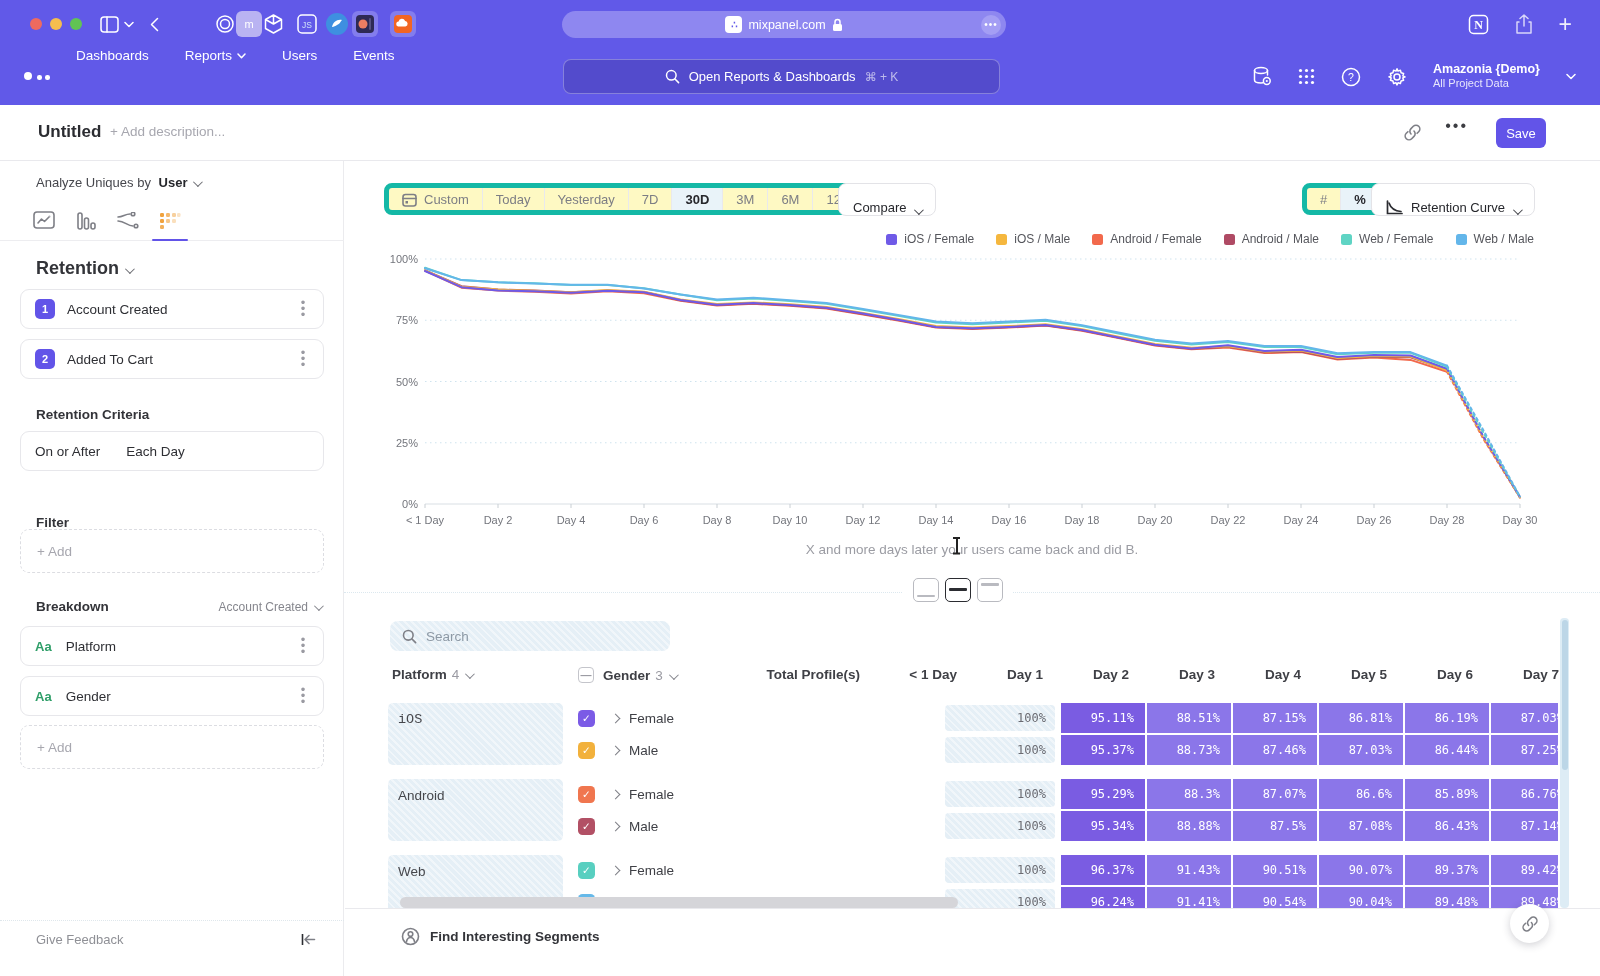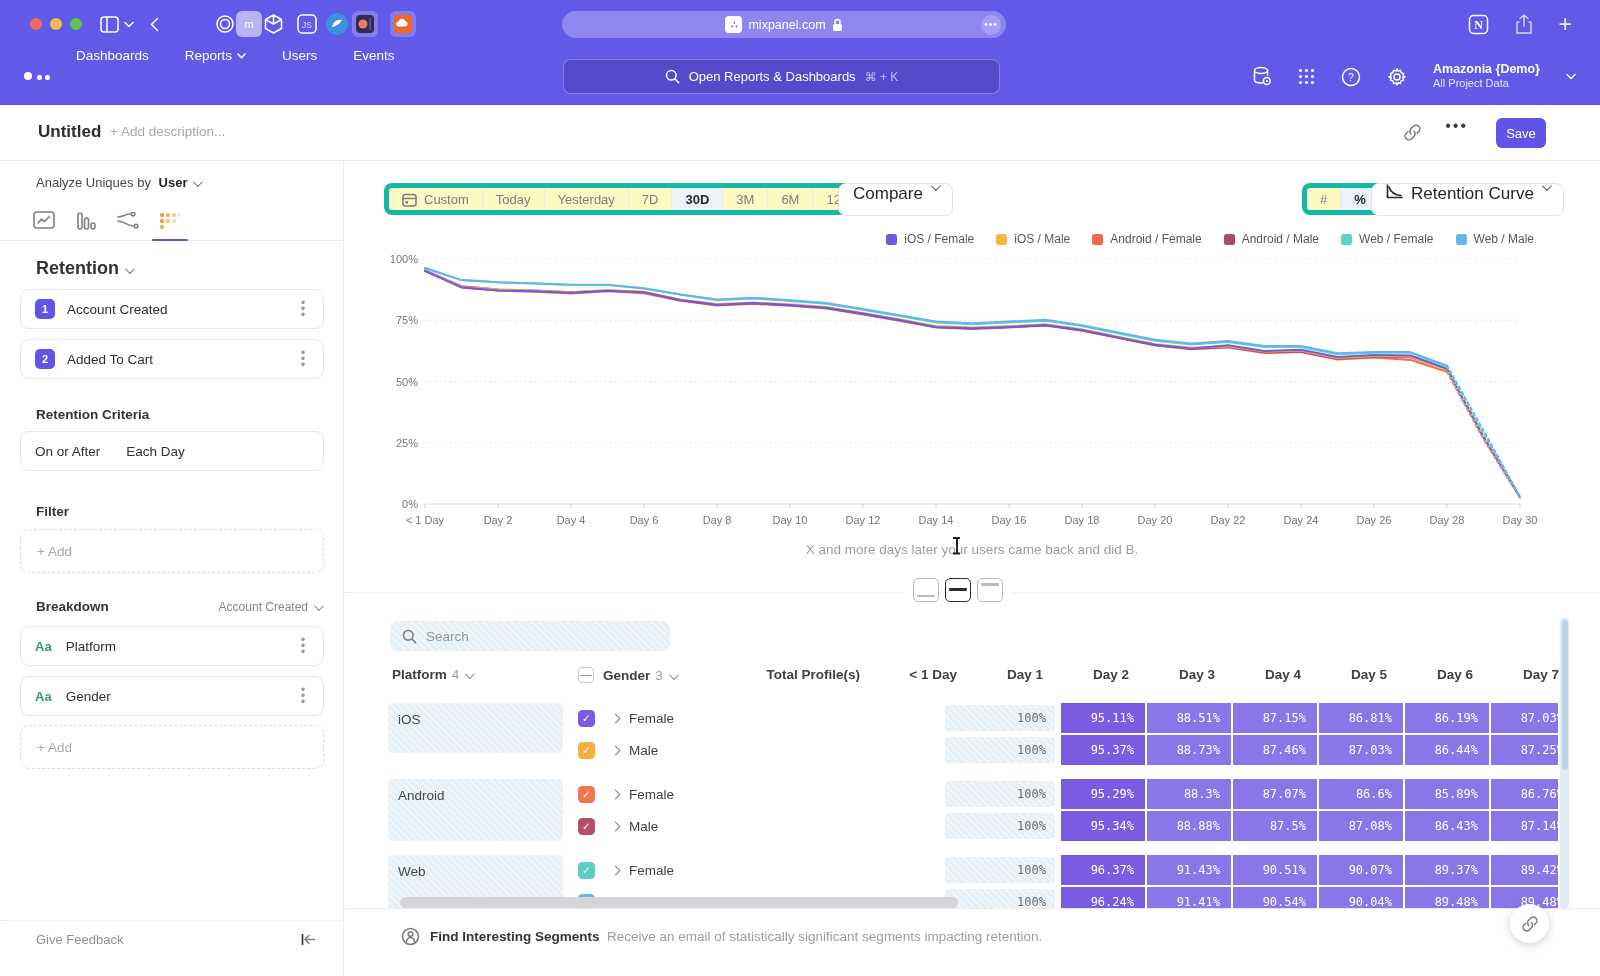--- a/index.html
+++ b/index.html
@@ -57,21 +57,21 @@
   .dashed { position:absolute; left:20px; width:304px; height:44px; border:1.5px dashed #dcdde2; border-radius:9px; display:flex; align-items:center; padding:0 16px; color:#a7a7af; font-size:13.5px; cursor:pointer; }
   .bd-right { position:absolute; right:22px; font-size:12px; color:#85868d; }
   .side-foot { position:absolute; left:0; bottom:18px; width:344px; height:38px; border-top:1px dotted #dfe7ec; display:flex; align-items:center; justify-content:space-between; padding:0 28px 0 36px; }
   .give-fb { color:#8f9096; font-size:13px; cursor:pointer; }
 
   
   .seg-group { position:absolute; display:flex; border:5px solid #14b8a6; border-radius:8px; overflow:hidden; background:#fef9c3; height:32px; }
   .seg { display:flex; align-items:center; justify-content:center; padding:0 13px; font-size:13px; color:#7c7d84; border-right:1px solid #e9e9ed; cursor:pointer; white-space:nowrap; }
   .seg:last-child { border-right:none; }
   .seg.sel { background:#e9f3f9; color:#26272c; font-weight:bold; }
-  .btn { position:absolute; height:33px; border:1px solid #e3e3e7; border-radius:8px; background:#fff; display:flex; align-items:flex-start; gap:8px; padding:0 14px; font-size:17px; color:#26272c; cursor:pointer; }
+  .btn { position:absolute; height:33px; border:1px solid #e3e3e7; border-radius:8px; background:#fff; display:flex; align-items:flex-end; gap:8px; padding:0 14px; font-size:13px; color:#26272c; cursor:pointer; }
 
   
   .legend { position:absolute; top:232px; right:66px; display:flex; gap:22px; }
   .leg-item { display:flex; align-items:center; gap:7px; font-size:12px; color:#55565c; }
   .leg-sw { width:11px; height:11px; border-radius:2.5px; }
   .caption { position:absolute; top:542px; left:344px; width:1256px; text-align:center; color:#9b9ca3; font-size:13.5px; }
   .ibeam { position:absolute; left:952px; top:537px; width:9px; height:17px; }
   .ibeam:before { content:""; position:absolute; left:4px; top:0; bottom:0; width:1.5px; background:#222; }
   .ibeam:after { content:""; position:absolute; left:1px; right:1px; top:0; height:1.5px; background:#222; box-shadow:0 15.5px 0 #222; }
   .divider { position:absolute; left:344px; top:592px; width:1256px; border-top:1.5px dotted #dce8ef; }
@@ -352,21 +352,21 @@
           <span class="kebab">•<br>•<br>•</span>
         </div>
       </div>
 
     <div class="side-label" style="position:absolute; left:36px; top:246px; font-size:13.5px;">Retention Criteria</div>
     <div class="card" style="top:270px">
       <span style="font-size:13.5px; color:#2e2f34;">On or After</span>
       <span style="font-size:13.5px; color:#2e2f34; margin-left:26px;">Each Day</span>
     </div>
 
-    <div class="side-label" style="position:absolute; left:36px; top:343px; font-size:13.5px;">Filter</div>
+    <div class="side-label" style="position:absolute; left:36px; top:354px; font-size:13.5px;">Filter</div>
     <div class="dashed" style="top:368px">
       <span>+ Add</span>
     </div>
 
     <div class="side-label" style="position:absolute; left:36px; top:438px; font-size:13.5px;">Breakdown</div>
     <div class="bd-right" style="top:439px">
       <span>Account Created</span><span class="chev" style="border-color:#85868d"></span>
     </div>
 
     <div id="breakdown-cards">
@@ -539,21 +539,21 @@
     <span class="th-gen">
       <span class="minibox">—</span>
       <span><span>Gender</span><span class="cnt">3</span><span class="chev" style="border-color:#85868d"></span></span>
     </span>
     <span class="th-total">Total Profile(s)</span>
     <span id="day-heads"><span class="day-head" style="left: 483px; width: 84px;">&lt; 1 Day</span><span class="day-head" style="left: 569px; width: 84px;">Day 1</span><span class="day-head" style="left: 655px; width: 84px;">Day 2</span><span class="day-head" style="left: 741px; width: 84px;">Day 3</span><span class="day-head" style="left: 827px; width: 84px;">Day 4</span><span class="day-head" style="left: 913px; width: 84px;">Day 5</span><span class="day-head" style="left: 999px; width: 84px;">Day 6</span><span class="day-head" style="left: 1085px; width: 84px;">Day 7</span></span>
   </div>
 
   <div class="tbody" id="tbody">
       <div class="group" style="top: 3px;">
-        <div class="plat-cell shimmer" style="height: 50px;">iOS</div>
+        <div class="plat-cell shimmer" style="height: 62px; font-family: Liberation Mono, monospace;">iOS</div>
         <div class="trow" style="top: 0px;">
           <span class="cb" style="background: rgb(123, 91, 230);">✓</span>
           <span class="row-chev"></span>
           <span class="row-lbl">Female</span>
           <span class="total-cell shimmer">100%</span>
           <span class="vals">
             <span class="vcell first">95.11%</span>
             <span class="vcell">88.51%</span>
             <span class="vcell">87.15%</span>
             <span class="vcell">86.81%</span>
@@ -647,21 +647,20 @@
 
   <div class="bottombar">
     <span style="position:absolute; left:56px; top:18px;">
       <svg width="19" height="19" viewBox="0 0 19 19">
           <circle cx="9.5" cy="9.5" r="8" class="icon-stroke" stroke="#333439"></circle>
           <circle cx="9.5" cy="7" r="2.3" class="icon-stroke" stroke="#333439"></circle>
           <path d="M5.5 14.5 c.6-2.6 2.1-4 4-4 s3.4 1.4 4 4" class="icon-stroke" stroke="#333439"></path>
         </svg>
     </span>
     <span class="fis">Find Interesting Segments</span>
-    <span class="fis-sub">Receive an email of statistically significant segments impacting retention.</span>
   </div>
   <div class="fab">
     <svg width="18" height="18" viewBox="0 0 19 19">
         <path d="M8 11 a3.8 3.8 0 0 1 0-5.4 l2.3-2.3 a3.8 3.8 0 0 1 5.4 5.4 l-1.6 1.6 M11 8 a3.8 3.8 0 0 1 0 5.4 l-2.3 2.3 a3.8 3.8 0 0 1-5.4-5.4 l1.6-1.6" class="icon-stroke" stroke="#3c3d42"></path>
       </svg>
   </div>
 
 </div>
 
 </body></html>

